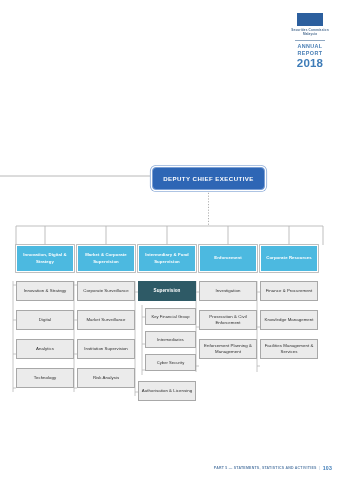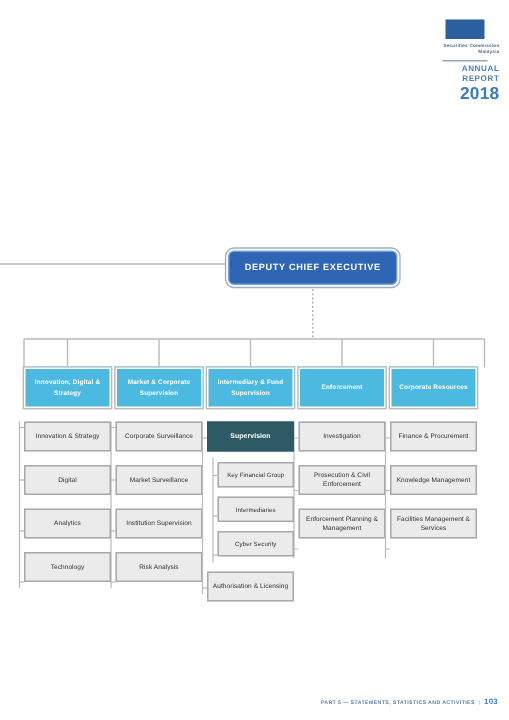--- a/index.html
+++ b/index.html
@@ -12,21 +12,21 @@
     overflow: hidden;
     position: relative;
   }
 
   
   .header {
     position: absolute;
     top: 13px;
     right: 6px;
     width: 46px;
-    text-align: right;
+    text-align: center;
   }
   .logo-mark {
     width: 26px;
     height: 13px;
     background: #2c5f9e;
     margin: 0 auto 2px auto;
   }
   .logo-text {
     font-size: 3.1px;
     line-height: 1.38;

